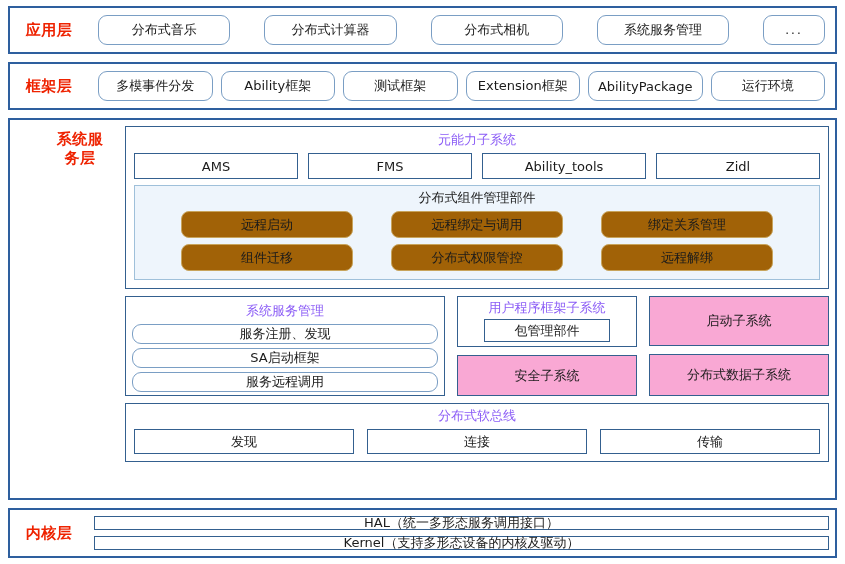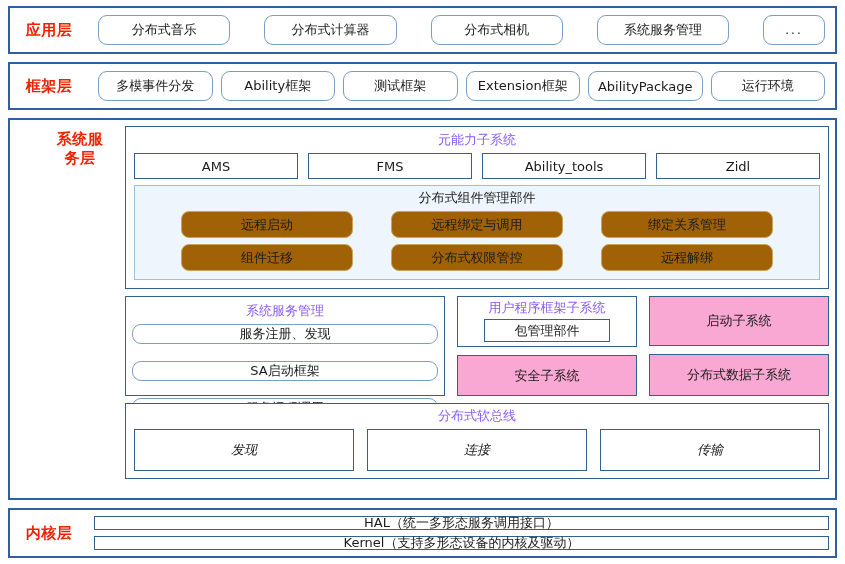--- a/index.html
+++ b/index.html
@@ -181,21 +181,21 @@
   .dcm-grid .yellowbox { height: 27px; }
 
   
   .mid-region {
     display: flex;
     gap: 12px;
     height: 100px;
   }
   .mid-col-left { flex: 0 0 320px; display: flex; }
   .mid-col-left .panel { flex: 1 1 auto; }
-  .mid-col-left .panel .pill { height: 23px; margin-bottom: 17px; font-size: 13px; }
+  .mid-col-left .panel .pill { height: 23px; margin-bottom: 4px; font-size: 13px; }
   .mid-col-left .panel .pill:last-child { margin-bottom: 0; }
 
   .mid-col-mid { flex: 1 1 0; display: flex; flex-direction: column; gap: 8px; min-width: 0; }
   .mid-col-right { flex: 1 1 0; display: flex; flex-direction: column; gap: 8px; min-width: 0; }
 
   .upfs-panel { flex: 0 0 50px; padding: 2px 6px 4px 6px; }
   .upfs-panel .panel-title { margin-bottom: 2px; }
   .upfs-inner {
     display: flex;
     justify-content: center;
@@ -215,21 +215,21 @@
     white-space: nowrap;
   }
   .mid-col-right .plain-panel.first { flex: 0 0 50px; }
 
   
   .bus-panel { padding: 3px 8px 7px 8px; }
   .bus-row {
     display: flex;
     gap: 13px;
   }
-  .bus-row .sqbox { flex: 1 1 0; height: 42px; font-style: italic; }
+  .bus-row .sqbox { flex: 1 1 0; height: 25px; }
 
   
   .kernel-body { gap: 6px; padding: 6px; }
   .kernel-body .sqbox { height: 14px; width: 100%; }
 </style>
 </head>
 <body>
 
 <div id="diagram">
 

